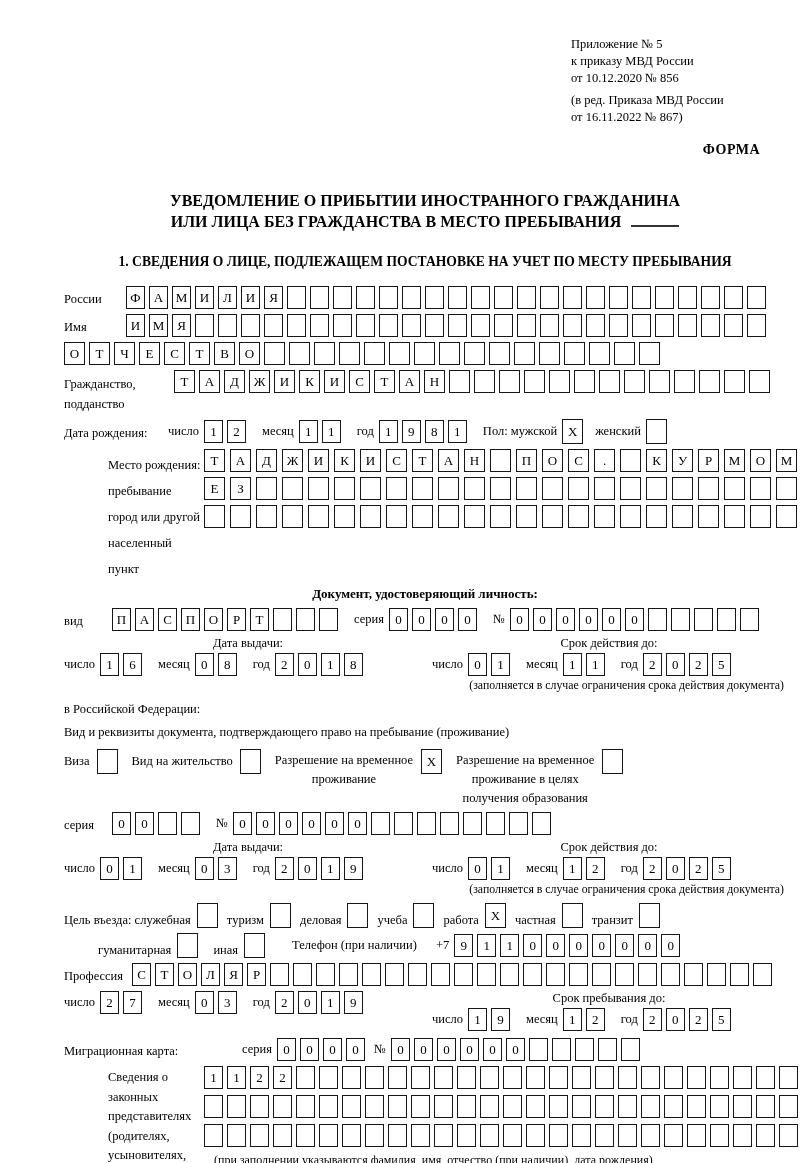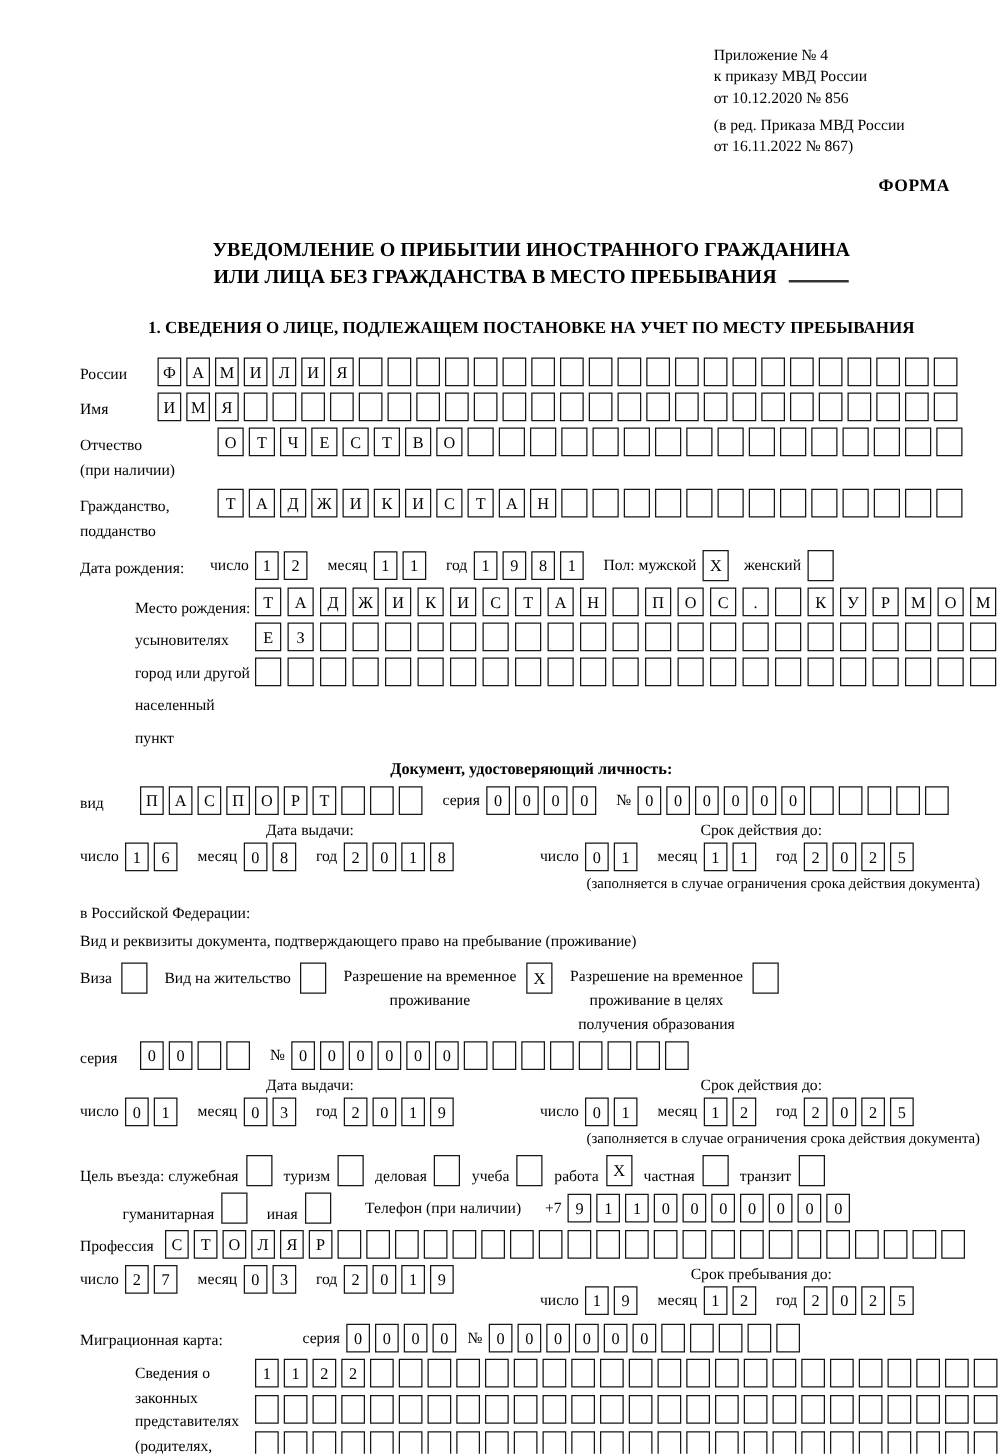--- a/index.html
+++ b/index.html
@@ -75,21 +75,21 @@
   .reps .lines { width:96px; line-height:19.5px; padding-top:2px; }
   .reps .boxcol .cells { margin-bottom:6px; }
   .repnote { font-size:12px; margin-top:4px; margin-left:10px; }
 </style>
 </head>
 <body>
 
 <div class="page">
 
   <div class="ref">
-    <div>Приложение № 4</div>
+    <div>Приложение № 5</div>
     <div>к приказу МВД России</div>
     <div>от 10.12.2020 № 856</div>
     <div class="gap">(в ред. Приказа МВД России</div>
     <div>от 16.11.2022 № 867)</div>
   </div>
 
   <div class="forma">ФОРМА</div>
 
   <div class="title">
     <div>УВЕДОМЛЕНИЕ О ПРИБЫТИИ ИНОСТРАННОГО ГРАЖДАНИНА</div>
@@ -162,24 +162,20 @@
           <span class="cell"></span>
           <span class="cell"></span>
           <span class="cell"></span>
           <span class="cell"></span>
           <span class="cell"></span>
           <span class="cell"></span>
         </span>
     </div>
 
     <div class="row top">
-      <span class="lbl2 w110">
-        <div>Отчество</div>
-        <div>(при наличии)</div>
-      </span>
       <span class="cells mid">
           <span class="cell">О</span>
           <span class="cell">Т</span>
           <span class="cell">Ч</span>
           <span class="cell">Е</span>
           <span class="cell">С</span>
           <span class="cell">Т</span>
           <span class="cell">В</span>
           <span class="cell">О</span>
           <span class="cell"></span>
@@ -255,21 +251,21 @@
         </span>
       <span class="inlbl">Пол: мужской</span>
       <span class="cell cbx">X</span>
       <span class="inlbl">женский</span>
       <span class="cell cbx"></span>
     </div>
 
     <div class="blk bp">
       <div class="lines">
         <div>Место рождения:</div>
-        <div>усыновителях</div>
+        <div>пребывание</div>
         <div>город или другой</div>
         <div>населенный пункт</div>
       </div>
       <div class="boxcol">
         <div class="cells wide">
             <span class="cell">Т</span>
             <span class="cell">А</span>
             <span class="cell">Д</span>
             <span class="cell">Ж</span>
             <span class="cell">И</span>

